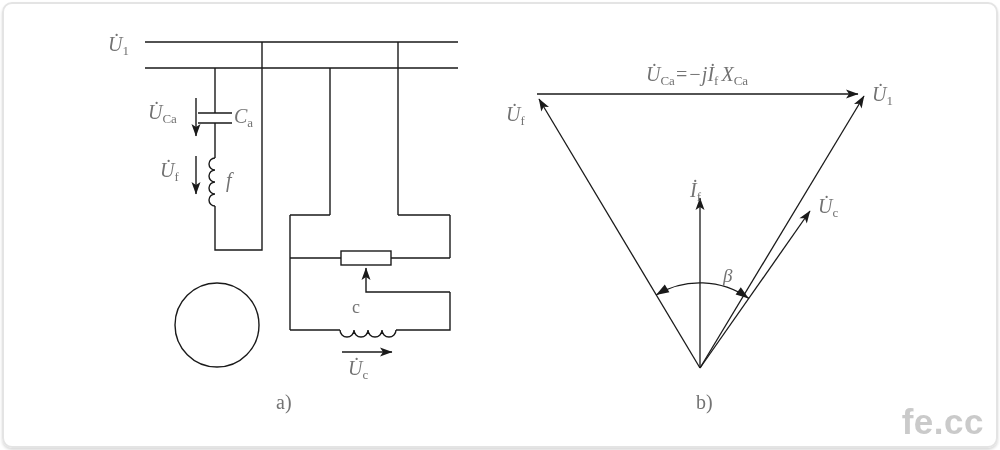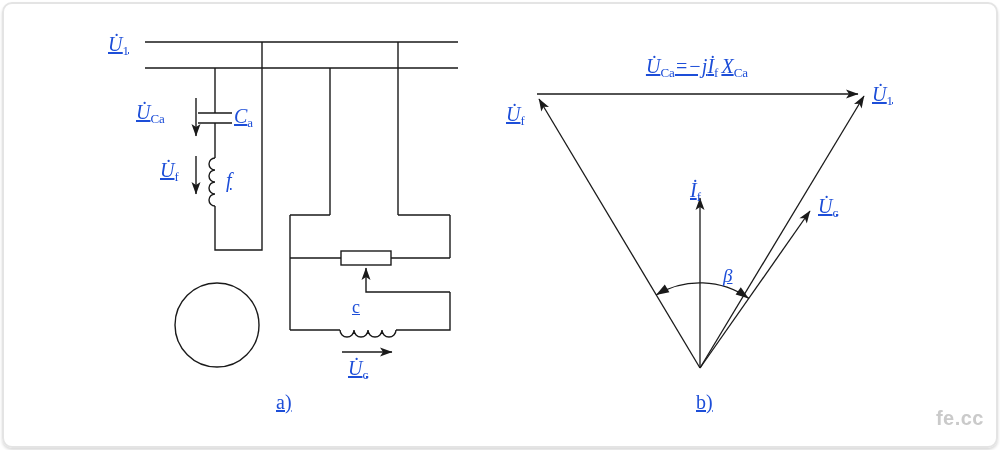--- a/index.html
+++ b/index.html
@@ -1,27 +1,27 @@
 <!DOCTYPE html>
 <html><head>
 <meta charset="utf-8">
 <style>
   html,body{margin:0;padding:0;}
   body{width:1000px;height:450px;position:relative;background:#fff;overflow:hidden;}
   .frame{position:absolute;inset:2px;border:2px solid #e4e4e4;border-radius:10px;
          box-shadow:0 2px 3px rgba(0,0,0,.15);pointer-events:none;}
   svg{position:absolute;left:0;top:0;}
   .lbl{position:absolute;font-family:"Liberation Serif","DejaVu Serif",serif;
-       font-size:20px;color:#1d4ed8;line-height:1;white-space:nowrap;text-decoration:underline;}
+       font-size:20px;color:#737373;line-height:1;white-space:nowrap;}
   .it{font-style:italic;}
   .sub{font-size:13px;font-style:normal;vertical-align:-4px;}
-  .eq{transform:translateX(-50%);}
+  .eq{transform:translateX(-50%);margin-top:8px;}
   .xgap{margin-left:3px;}
-  .wm{position:absolute;right:16px;bottom:20px;font-family:"Liberation Sans",sans-serif;
-      font-size:20px;font-weight:bold;color:#cacaca;letter-spacing:.5px;}
+  .wm{position:absolute;right:16px;bottom:8px;font-family:"Liberation Sans",sans-serif;
+      font-size:35px;font-weight:bold;color:#cacaca;letter-spacing:.5px;}
 </style>
 </head>
 <body>
 
 <div class="frame"></div>
 
 <svg width="1000" height="450" viewBox="0 0 1000 450">
   <defs>
     <marker id="ah" viewBox="0 0 14 10" refX="12.5" refY="5" markerWidth="14" markerHeight="10" orient="auto" markerUnits="userSpaceOnUse">
       <path d="M0.5 0.5 L13 5 L0.5 9.5 L3.5 5 Z" fill="#1a1a1a"></path>
@@ -51,21 +51,21 @@
     <path d="M700 368 V198" marker-end="url(#ah)"></path>
     <path d="M700 368 L810 211" marker-end="url(#ah)"></path>
     <path d="M656 295 A85 85 0 0 1 748.8 298.4"></path>
     <polygon points="656,295 664.8,284.4 669.4,292.2" fill="#1a1a1a" stroke="none"></polygon>
     <polygon points="748.8,298.4 735.6,294.6 740.8,287.2" fill="#1a1a1a" stroke="none"></polygon>
   </g>
 </svg>
 
 <div class="lbl" style="left:108px;top:34px"><span class="it">U̇</span><span class="sub">1</span></div>
 
-<div class="lbl" style="left:136px;top:102px"><span class="it">U̇</span><span class="sub">Ca</span></div>
+<div class="lbl" style="left:148px;top:102px"><span class="it">U̇</span><span class="sub">Ca</span></div>
 
 <div class="lbl" style="left:234px;top:106px"><span class="it">C</span><span class="sub">a</span></div>
 
 <div class="lbl" style="left:160px;top:160px"><span class="it">U̇</span><span class="sub">f</span></div>
 
 <div class="lbl" style="left:226px;top:170px"><span class="it">f</span></div>
 
 <div class="lbl" style="left:352px;top:298px;font-size:18px"><span>c</span></div>
 
 <div class="lbl" style="left:348px;top:358px"><span class="it">U̇</span><span class="sub">c</span></div>

